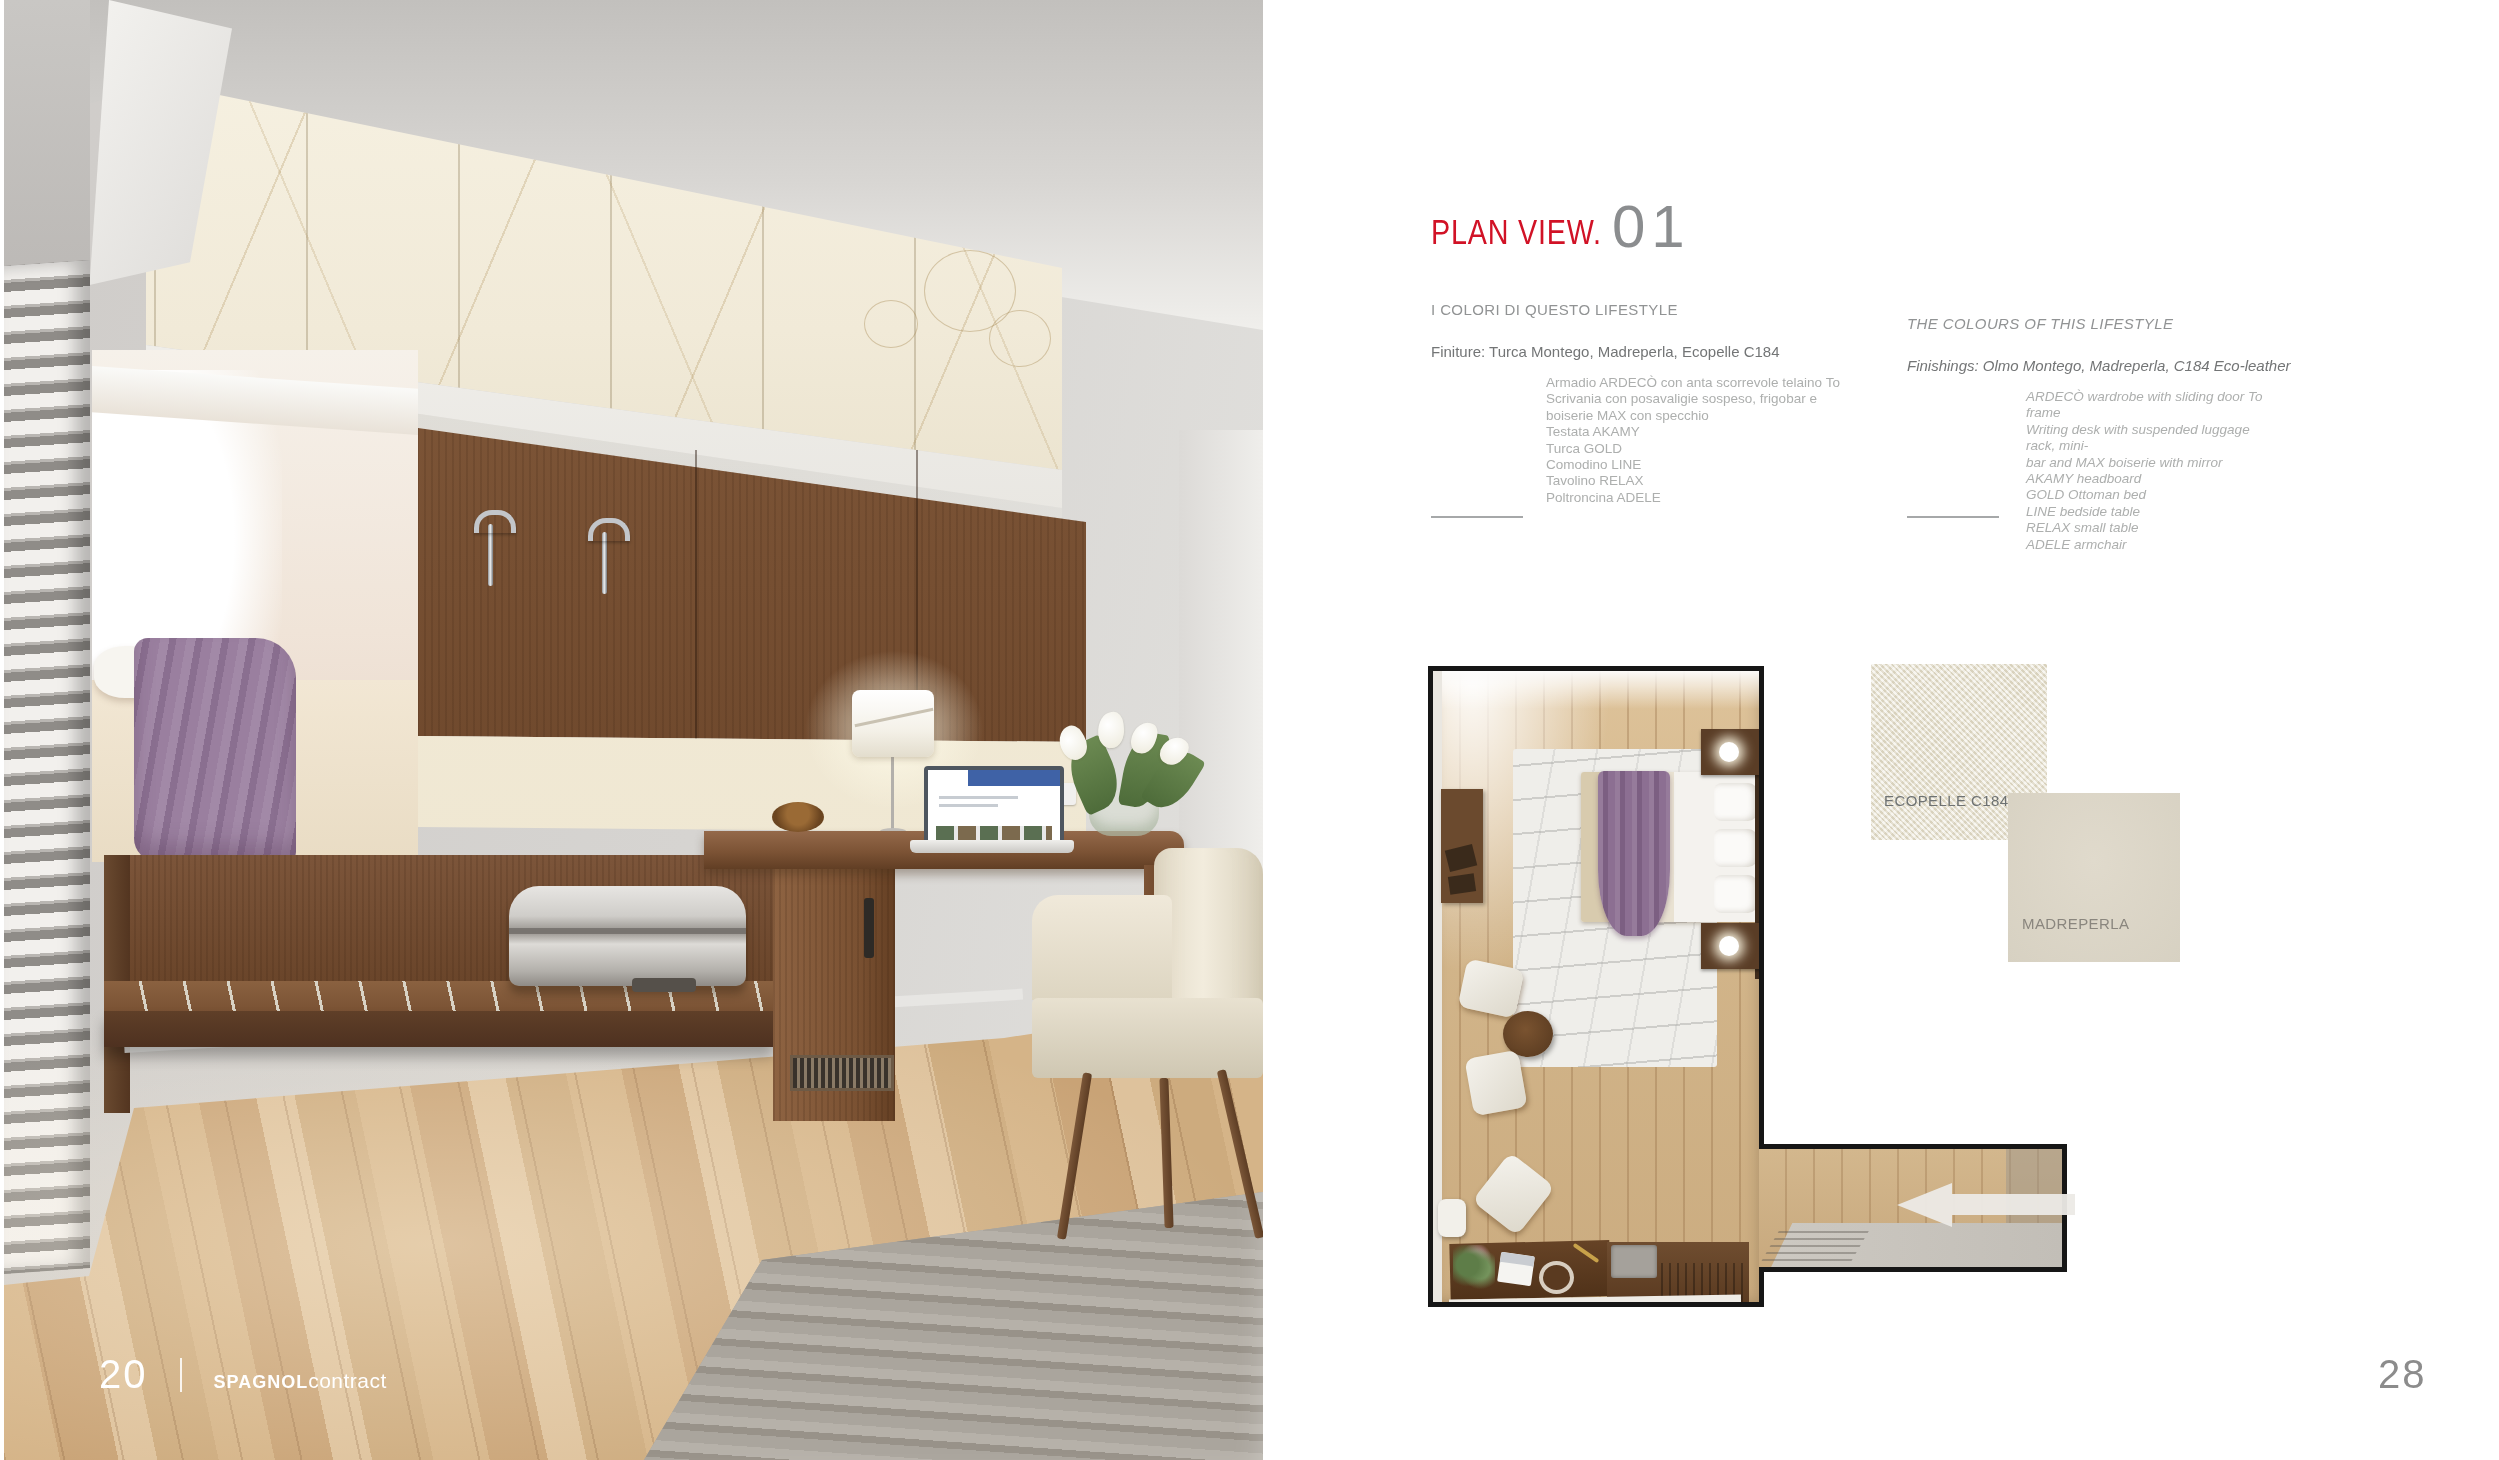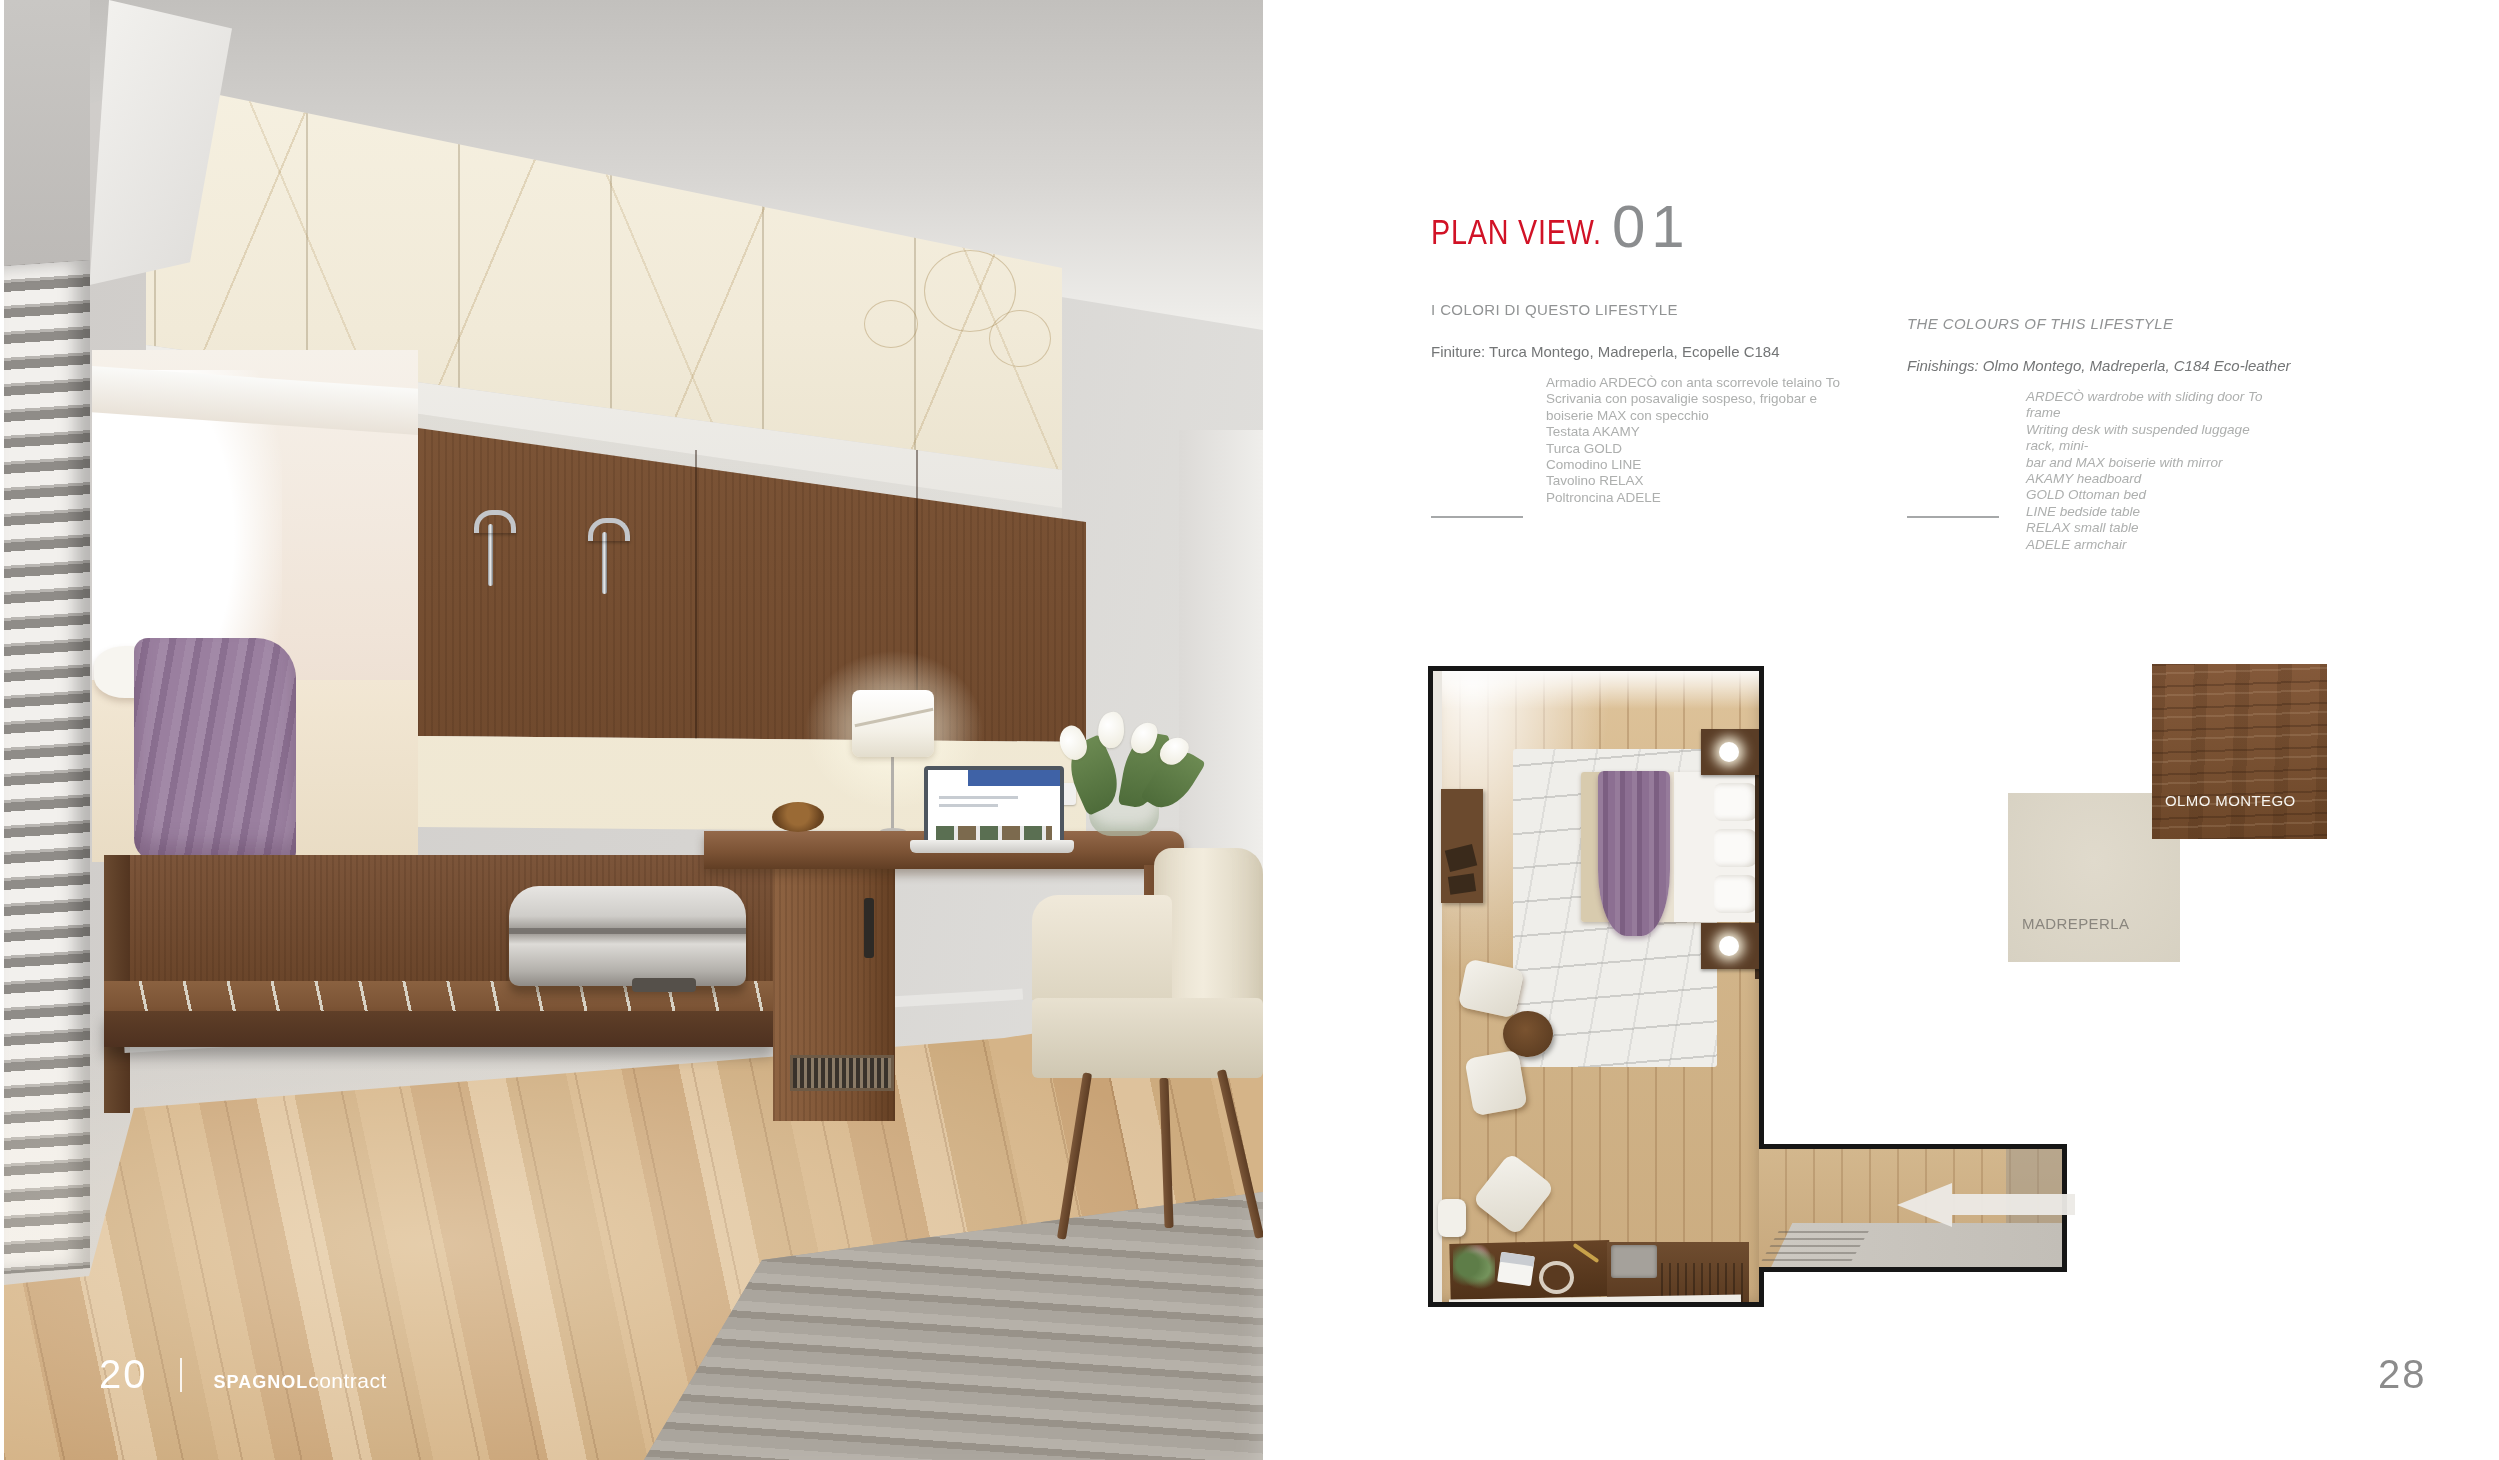--- a/index.html
+++ b/index.html
@@ -367,22 +367,22 @@
     <div class="pm p-plant"></div>
   </div>
   <div class="abs plan-corridor">
     <div class="pm c-gray"></div>
     <div class="pm c-mat"></div>
     <div class="pm c-mat-lines"></div>
   </div>
   <div class="abs arrow-body"></div>
   <div class="abs arrow-head"></div>
 
+  <div class="abs swatch sw-ecopelle">
+    <span class="sw-label" style="left:13px;top:128px;color:#6e7273;">ECOPELLE C184</span>
+  </div>
   <div class="abs swatch sw-madreperla">
     <span class="sw-label" style="left:14px;top:122px;color:#8a867e;">MADREPERLA</span>
   </div>
-  <div class="abs swatch sw-olmo">
-    <span class="sw-label" style="left:13px;top:128px;color:#f7f5f1;">OLMO MONTEGO</span>
-  </div>
 
   <div class="abs pgnum-r">28</div>
 
 </div>
 
 </body></html>

